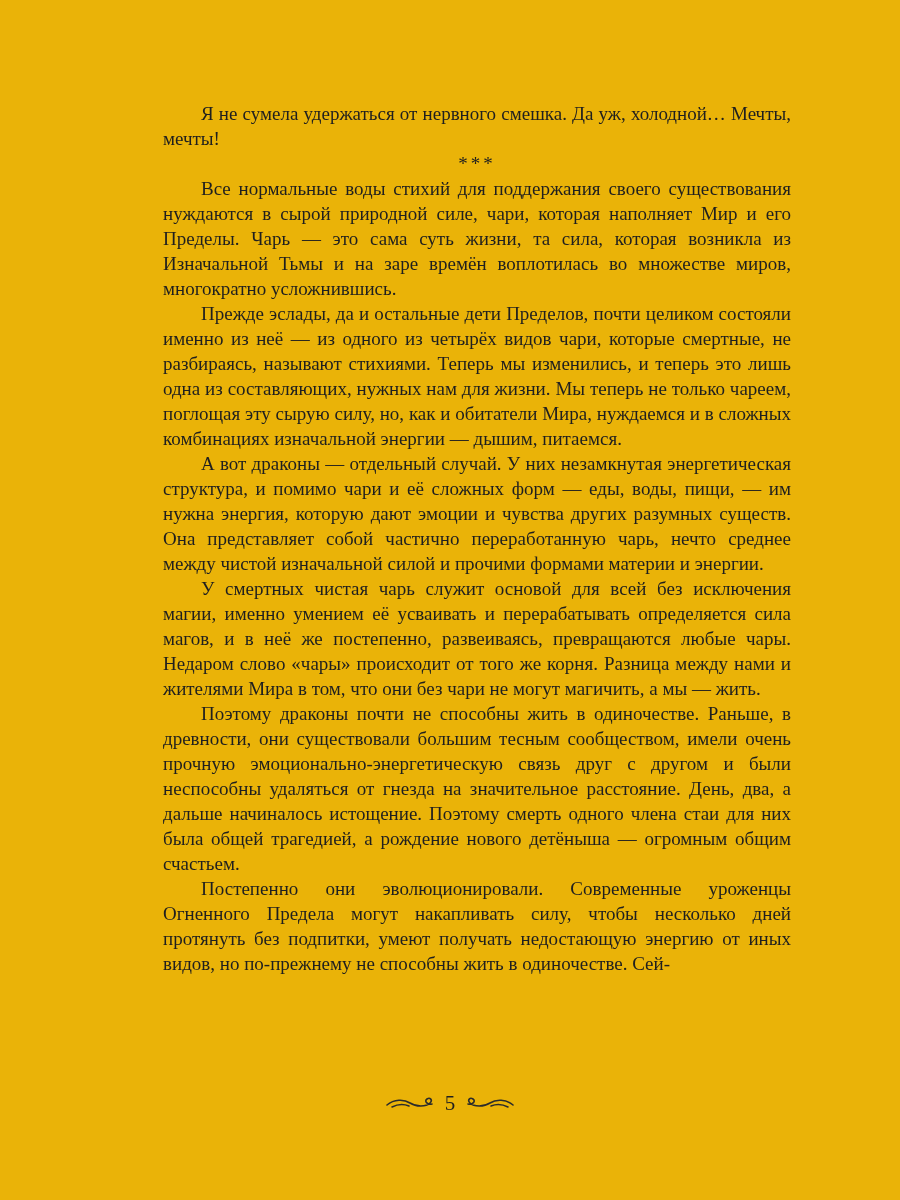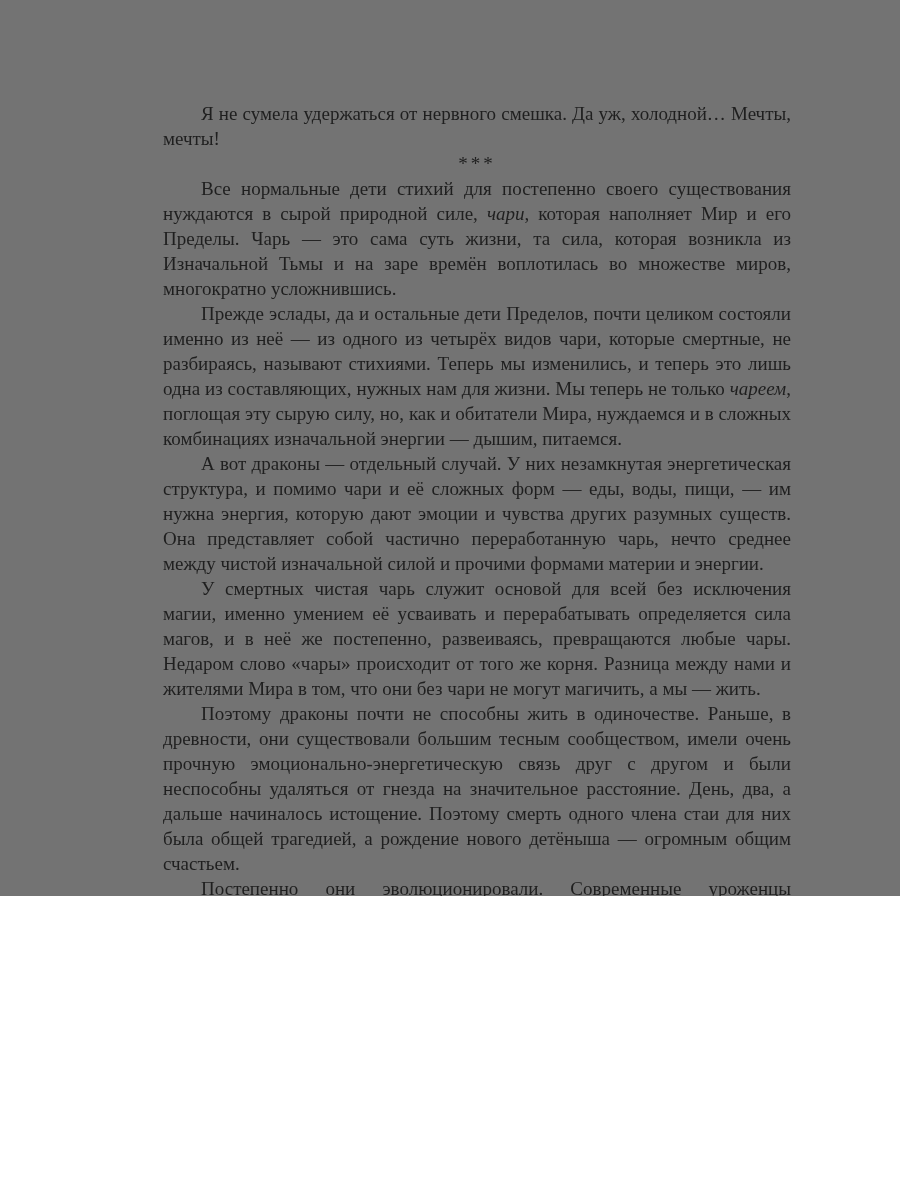--- a/index.html
+++ b/index.html
@@ -3,22 +3,22 @@
 <meta charset="utf-8">
 <style>
   html, body {
     margin: 0;
     padding: 0;
     background: #ffffff;
   }
   .page {
     position: relative;
     width: 900px;
-    height: 896px;
-    background: #737373;
+    height: 1200px;
+    background: #eab308;
     overflow: hidden;
     font-family: "Liberation Serif", "DejaVu Serif", serif;
     color: #1f1f1f;
   }
   .text-block {
     position: absolute;
     left: 163px;
     top: 101px;
     width: 628px;
     font-size: 19px;
@@ -30,21 +30,20 @@
     text-indent: 38px;
   }
   .text-block .separator {
     text-align: center;
     text-indent: 0;
     letter-spacing: 3px;
     font-size: 19px;
     margin: 0;
   }
   .italic {
-    font-style: italic;
   }
   .footer {
     position: absolute;
     left: 0;
     right: 0;
     top: 1090px;
     height: 26px;
     display: flex;
     align-items: center;
     justify-content: center;
@@ -66,26 +65,26 @@
   }
 </style>
 </head>
 <body>
 
 <div class="page">
 
   <div class="text-block">
       <p><span>Я не сумела удержаться от нервного смешка. Да уж, холодной… Мечты, мечты!</span></p>
       <div class="separator">***</div>
-      <p><span>Все нормальные дети стихий для постепенно своего существования нуждаются в сырой природной силе, </span><span class="italic">чари</span><span>, которая наполняет Мир и его Пределы. Чарь — это сама суть жизни, та сила, которая возникла из Изначальной Тьмы и на заре времён воплотилась во множестве миров, многократно усложнившись.</span></p>
+      <p><span>Все нормальные воды стихий для поддержания своего существования нуждаются в сырой природной силе, </span><span class="italic">чари</span><span>, которая наполняет Мир и его Пределы. Чарь — это сама суть жизни, та сила, которая возникла из Изначальной Тьмы и на заре времён воплотилась во множестве миров, многократно усложнившись.</span></p>
       <p><span>Прежде эслады, да и остальные дети Пределов, почти целиком состояли именно из неё — из одного из четырёх видов чари, которые смертные, не разбираясь, называют стихиями. Теперь мы изменились, и теперь это лишь одна из составляющих, нужных нам для жизни. Мы теперь не только </span><span class="italic">чареем</span><span>, поглощая эту сырую силу, но, как и обитатели Мира, нуждаемся и в сложных комбинациях изначальной энергии — дышим, питаемся.</span></p>
       <p><span>А вот драконы — отдельный случай. У них незамкнутая энергетическая структура, и помимо чари и её сложных форм — еды, воды, пищи, — им нужна энергия, которую дают эмоции и чувства других разумных существ. Она представляет собой частично переработанную чарь, нечто среднее между чистой изначальной силой и прочими формами материи и энергии.</span></p>
       <p><span>У смертных чистая чарь служит основой для всей без исключения магии, именно умением её усваивать и перерабатывать определяется сила магов, и в неё же постепенно, развеиваясь, превращаются любые чары. Недаром слово «чары» происходит от того же корня. Разница между нами и жителями Мира в том, что они без чари не могут магичить, а мы — жить.</span></p>
       <p><span>Поэтому драконы почти не способны жить в одиночестве. Раньше, в древности, они существовали большим тесным сообществом, имели очень прочную эмоционально-энергетическую связь друг с другом и были неспособны удаляться от гнезда на значительное расстояние. День, два, а дальше начиналось истощение. Поэтому смерть одного члена стаи для них была общей трагедией, а рождение нового детёныша — огромным общим счастьем.</span></p>
-      <p><span>Постепенно они эволюционировали. Современные уроженцы Огненного Предела могут накапливать силу, чтобы несколько дней протянуть без подпитки, умеют получать недостающую энергию от иных сырую, но по-прежнему не способны жить в одиночестве. Сей-</span></p>
+      <p><span>Постепенно они эволюционировали. Современные уроженцы Огненного Предела могут накапливать силу, чтобы несколько дней протянуть без подпитки, умеют получать недостающую энергию от иных видов, но по-прежнему не способны жить в одиночестве. Сей-</span></p>
     </div>
 
   <div class="footer">
     <svg class="flourish" width="50" height="16" viewBox="0 0 50 16" aria-hidden="true">
       <path d="M1 10 C8 4, 18 4, 24 8 C30 12, 40 12, 44 8 C47 5, 44 2, 41 4 C38 6, 41 10, 46 9"></path>
       <path d="M6 12 C12 9, 18 9, 23 11"></path>
     </svg>
     <span class="page-number">5</span>
     <svg class="flourish" width="50" height="16" viewBox="0 0 50 16" style="transform:scaleX(-1)" aria-hidden="true">
       <path d="M1 10 C8 4, 18 4, 24 8 C30 12, 40 12, 44 8 C47 5, 44 2, 41 4 C38 6, 41 10, 46 9"></path>

